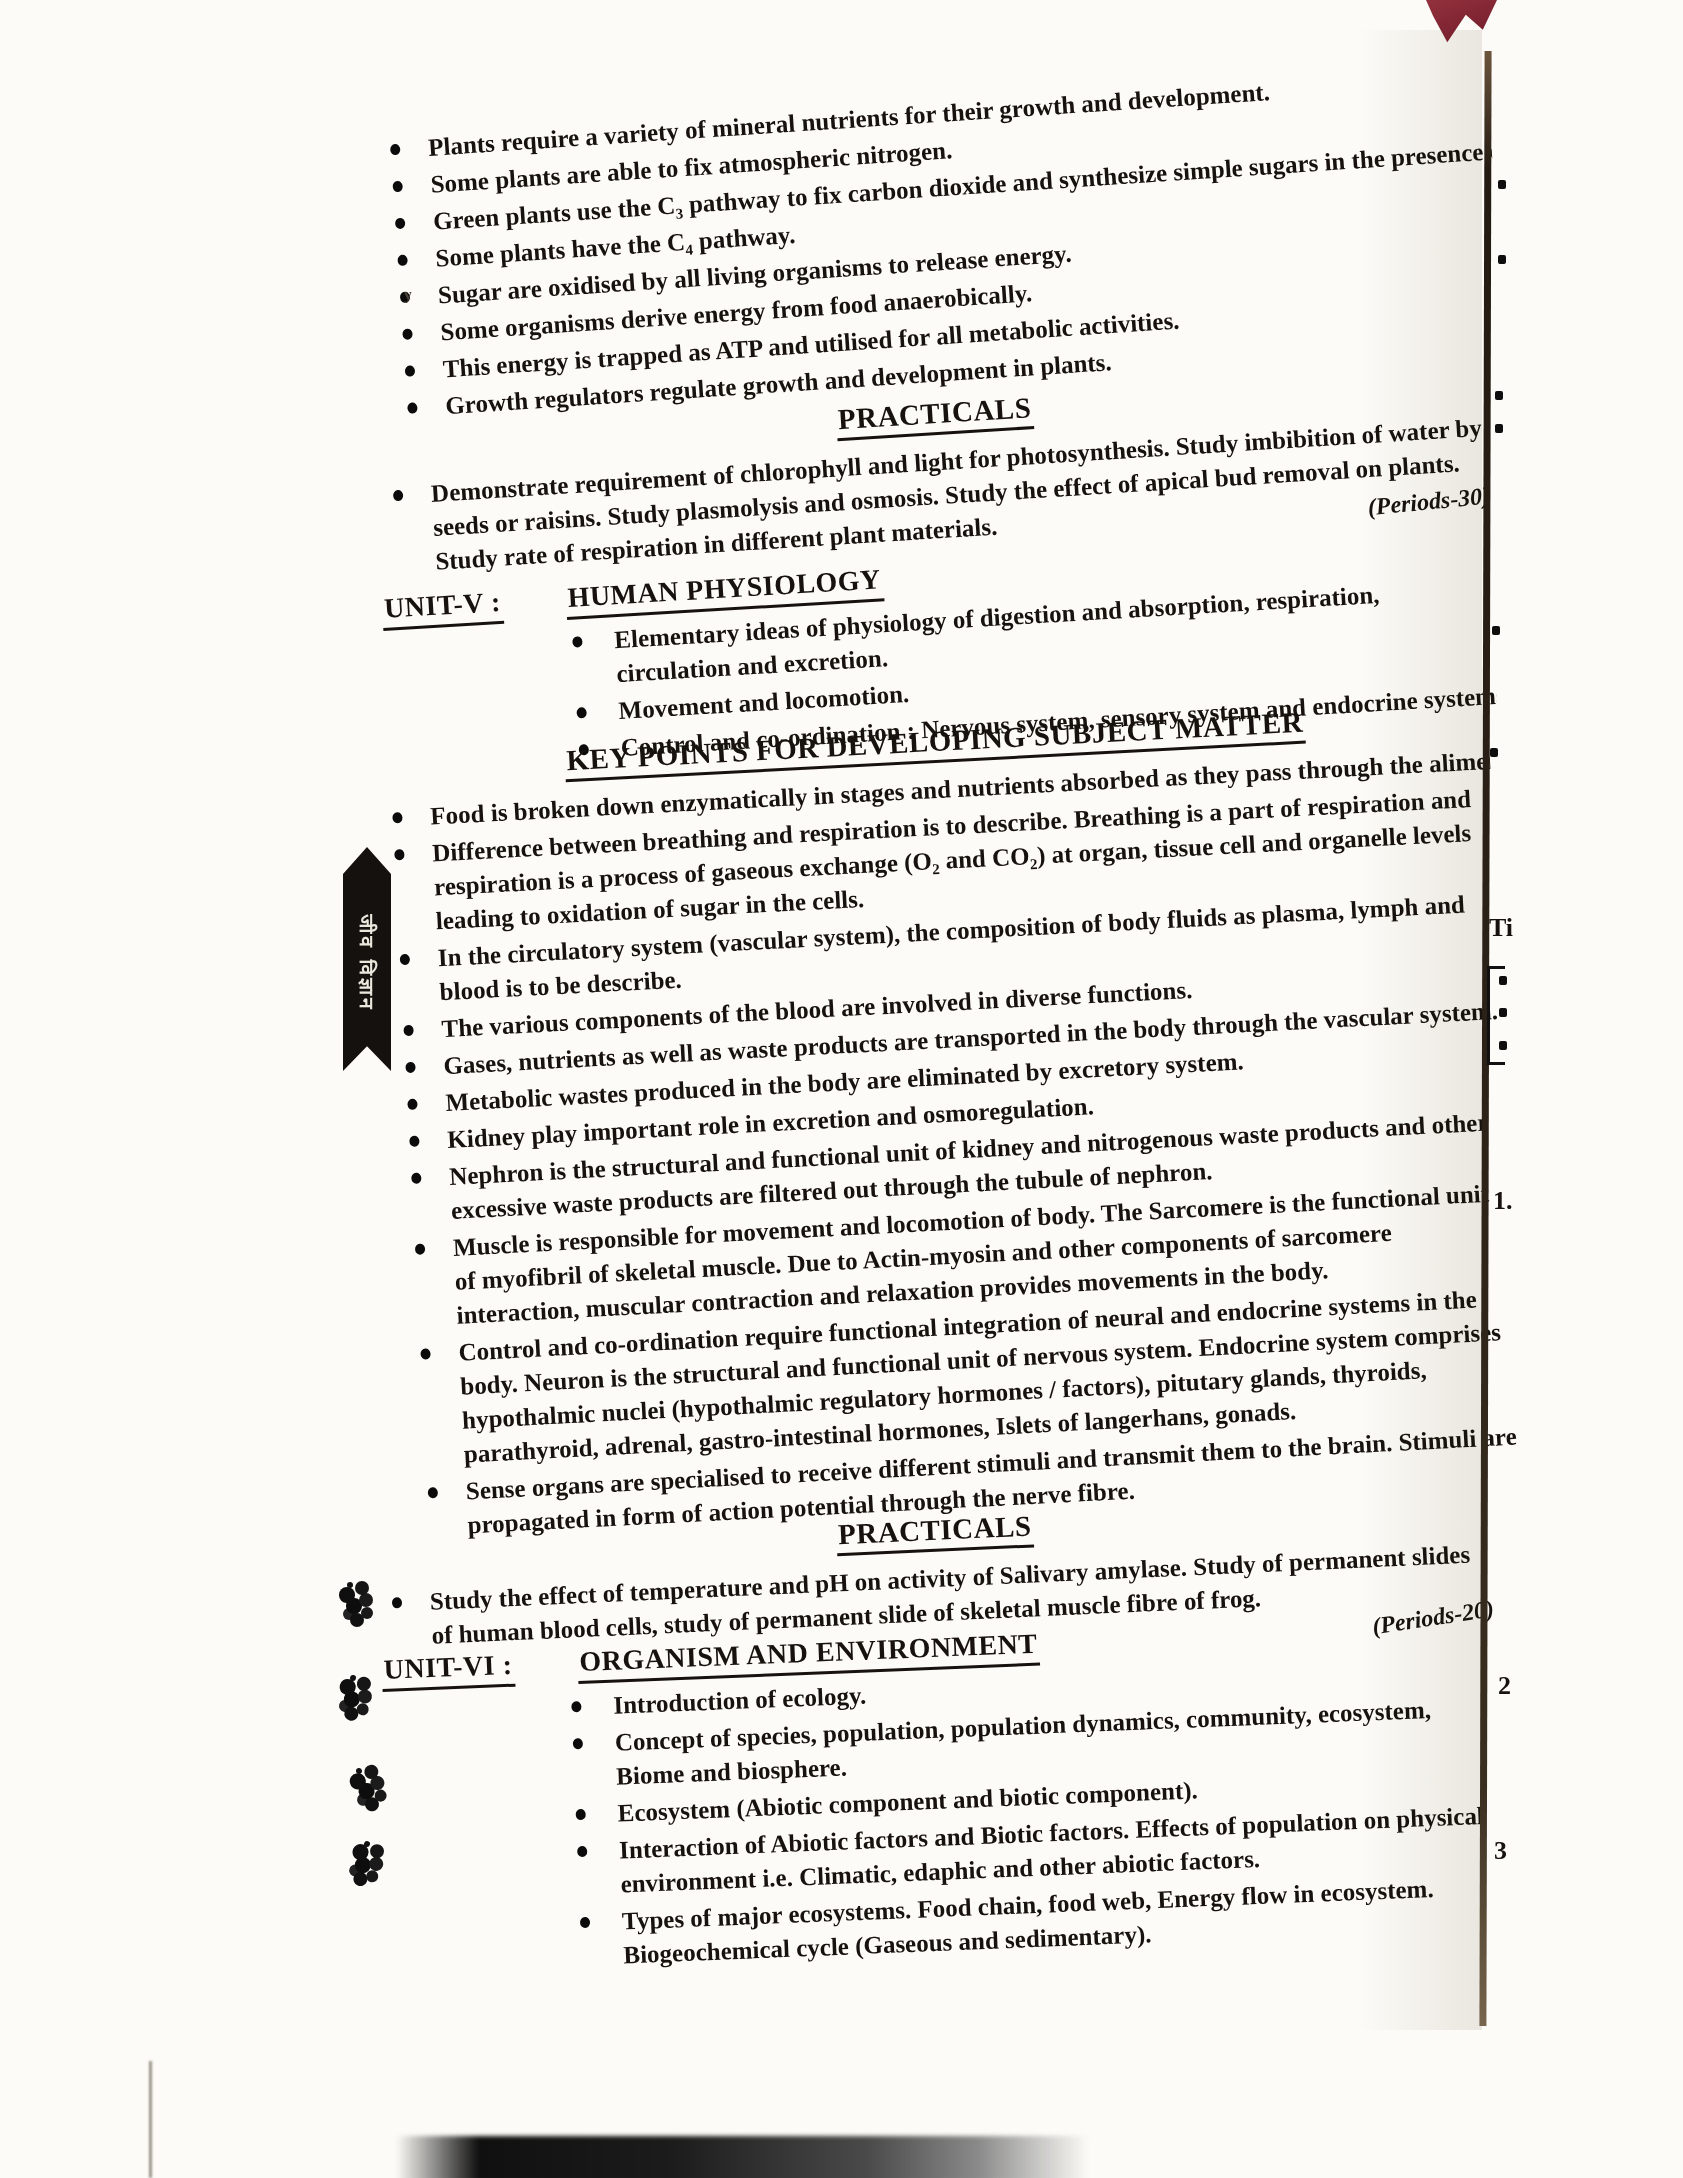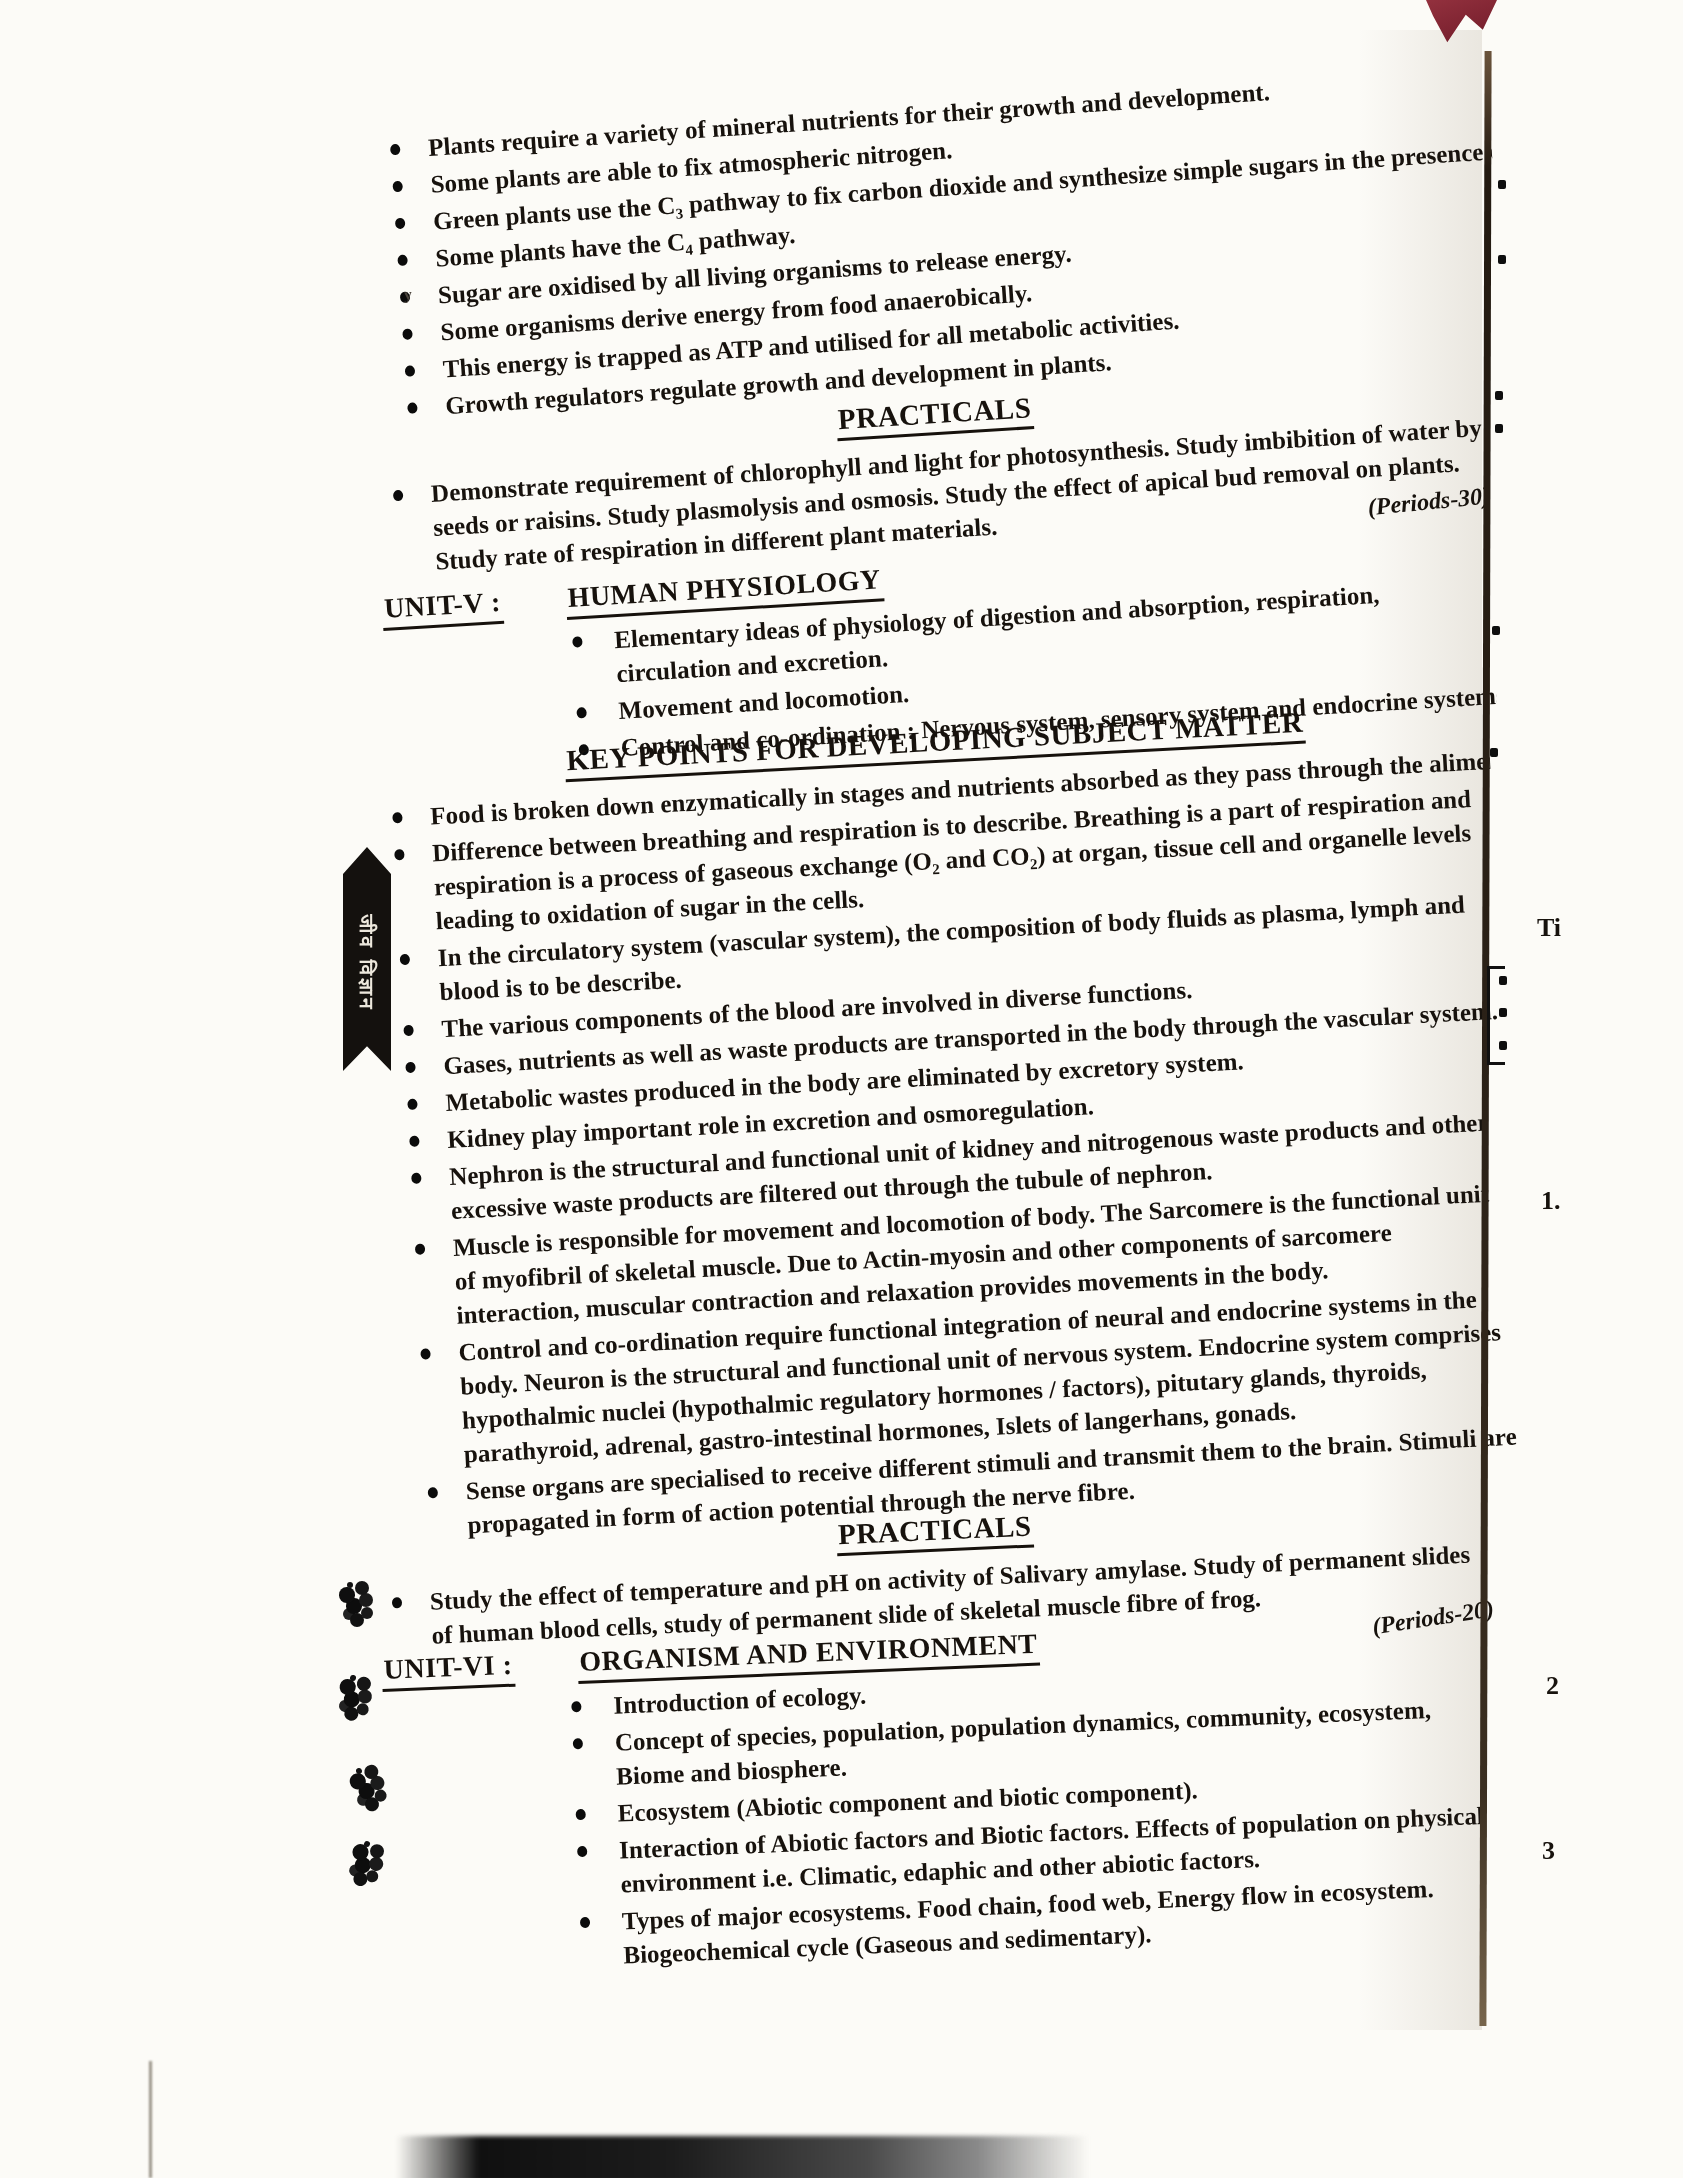--- a/index.html
+++ b/index.html
@@ -41,21 +41,21 @@
                white-space:nowrap;color:#ece7dc;font-family:"DejaVu Sans","Liberation Sans",sans-serif;
                font-size:19px;font-weight:700;letter-spacing:3px;}
   
   .fold{position:absolute;left:1482px;top:51px;width:7px;height:1975px;transform:rotate(.15deg);
         background:linear-gradient(180deg,#6b543c,#241b12 6%,var(--fold) 55%,#3a2e20 88%,#77654c);}
   .fold-shadow{position:absolute;left:1358px;top:30px;width:124px;height:2000px;
         background:linear-gradient(90deg,rgba(110,92,64,0),rgba(110,92,64,.13));}
   .bookmark{position:absolute;left:1426px;top:0;width:71px;height:57px;background:linear-gradient(160deg,#93313e,var(--bookmark) 55%,#4e121c);
         clip-path:polygon(0 0,100% 0,80% 52%,56% 26%,30% 74%,10% 28%);}
   .rdot{position:absolute;width:8px;height:9px;background:#0e0e0e;border-radius:2px;}
-  .rtext{position:absolute;font-size:26px;font-weight:700;margin-left:48px;}
+  .rtext{position:absolute;font-size:26px;font-weight:700;}
   .rbracket{position:absolute;left:1487px;top:966px;width:15px;height:93px;
         border:3px solid #111;border-right:none;}
   
   .flower{position:absolute;width:6px;height:6px;border-radius:50%;background:#121212;
         box-shadow:12px 3px 0 4px #161616,-3px 10px 0 5px #0f0f0f,16px 15px 0 4px #1b1b1b,
                    4px 21px 0 5px #0d0d0d,17px 28px 0 3px #191919,7px 35px 0 4px #111,-1px 29px 0 3px #222;}
   
   .stray{position:absolute;left:12px;top:156px;font-size:16px;color:#4a443c;}
   .bottom-band{position:absolute;left:396px;top:2136px;width:693px;height:46px;filter:blur(2px);
         background:linear-gradient(90deg,rgba(20,20,20,0) 0%,#101010 12%,#1c1c1c 40%,#4a4a4a 68%,#8a8a8a 84%,rgba(140,140,140,0) 100%);}

